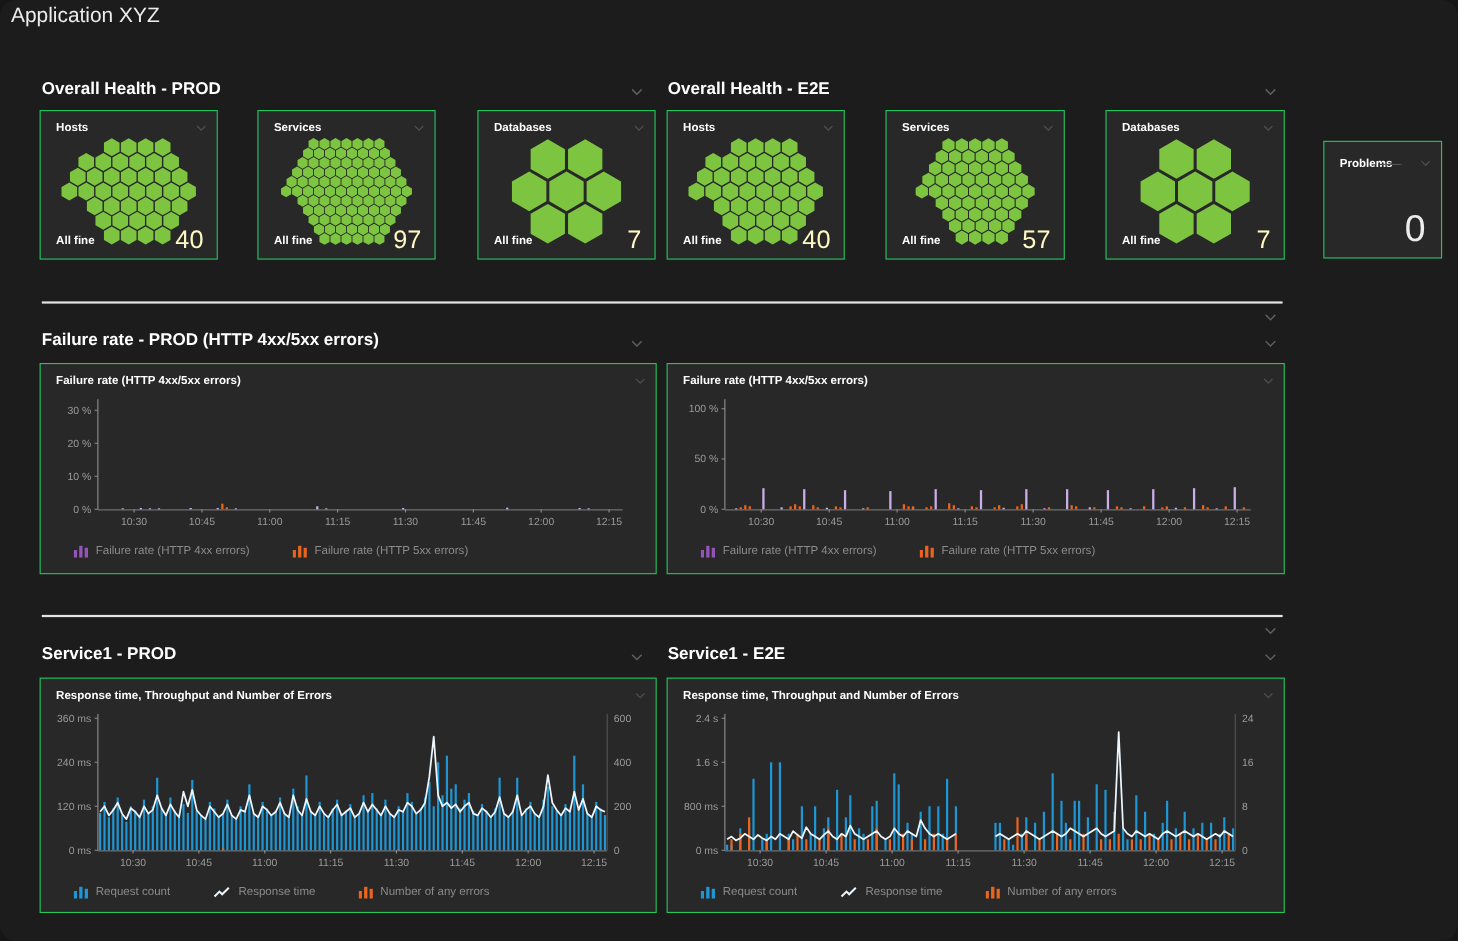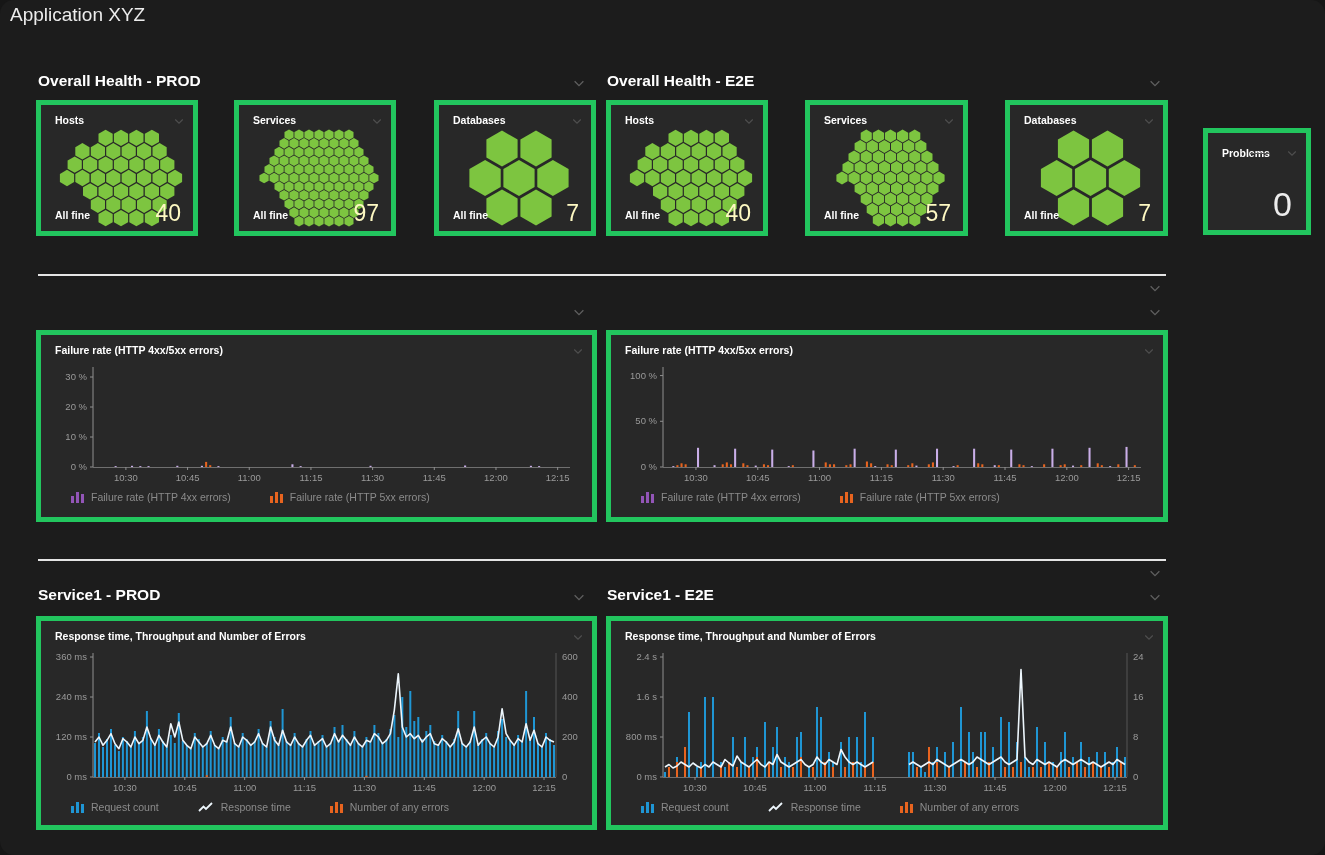--- a/index.html
+++ b/index.html
@@ -1,21 +1,21 @@
 <!DOCTYPE html>
 <html><head>
 <meta charset="utf-8">
 <style>
   html,body{margin:0;padding:0;background:#161616;}
   #app{position:relative;width:1325px;height:855px;background:#1c1c1c;font-family:"Liberation Sans",sans-serif;overflow:hidden;border-radius:14px;}
   .page-title{position:absolute;left:10px;top:4px;font-size:19px;color:#ececec;}
   .section-header{position:absolute;font-size:15.5px;font-weight:bold;color:#ffffff;}
   .chev{position:absolute;width:14px;height:14px;color:#5f5f5f;cursor:pointer;}
   .chev svg{display:block;}
-  .tile{position:absolute;background:#282828;border:5px solid #22c55e;box-sizing:border-box;}
+  .tile{position:absolute;background:#282828;border:1px solid #22c55e;box-sizing:border-box;}
   .tile-label{position:absolute;left:14px;top:9px;font-size:10.5px;font-weight:bold;color:#ffffff;}
   .tile-chev{position:absolute;right:8px;top:8px;width:12px;height:12px;color:#4f4f4f;cursor:pointer;}
   .hex-area{position:absolute;left:10px;right:10px;top:24px;bottom:12px;}
   .all-fine{position:absolute;left:14px;bottom:10px;font-size:10.5px;font-weight:bold;color:#ffffff;}
   .tile-count{position:absolute;right:12px;bottom:4px;font-size:23px;color:#fef9c3;}
   .problems-count{position:absolute;right:14px;bottom:6px;font-size:34px;color:#ececec;}
   .problems-dash{position:absolute;right:36px;top:20px;width:20px;height:1px;background:#555;}
   .divider{position:absolute;height:2px;background:#e4e4e4;}
   .chart-area{position:absolute;left:0;right:0;top:28px;}
   .chart-area.h-fail{height:134px;}
@@ -362,20 +362,21 @@
     <div class="problems-count">0</div>
   </div>
 
   <div class="divider" style="left:38px;top:274px;width:1128px;"></div>
   <div class="chev" style="left:1148px;top:281px;">
       <svg width="14" height="14" viewBox="0 0 16 16">
         <path d="M3 6l5 5 5-5" stroke="currentColor" stroke-width="1.5" fill="none"></path>
       </svg>
     </div>
 
+  <div class="section-header" style="left:38px;top:301px;">Failure rate - PROD (HTTP 4xx/5xx errors)</div>
   <div class="chev" style="left:572px;top:305px;">
       <svg width="14" height="14" viewBox="0 0 16 16">
         <path d="M3 6l5 5 5-5" stroke="currentColor" stroke-width="1.5" fill="none"></path>
       </svg>
     </div>
   <div class="chev" style="left:1148px;top:305px;">
       <svg width="14" height="14" viewBox="0 0 16 16">
         <path d="M3 6l5 5 5-5" stroke="currentColor" stroke-width="1.5" fill="none"></path>
       </svg>
     </div>

